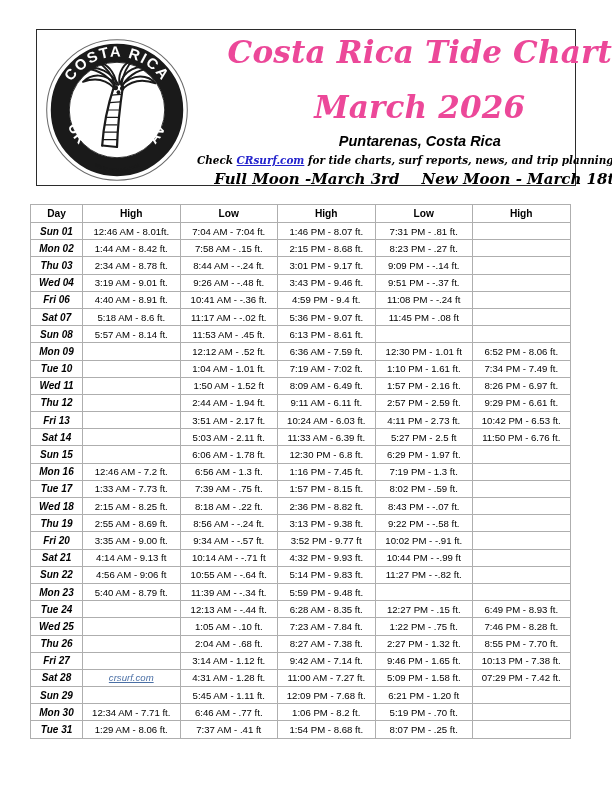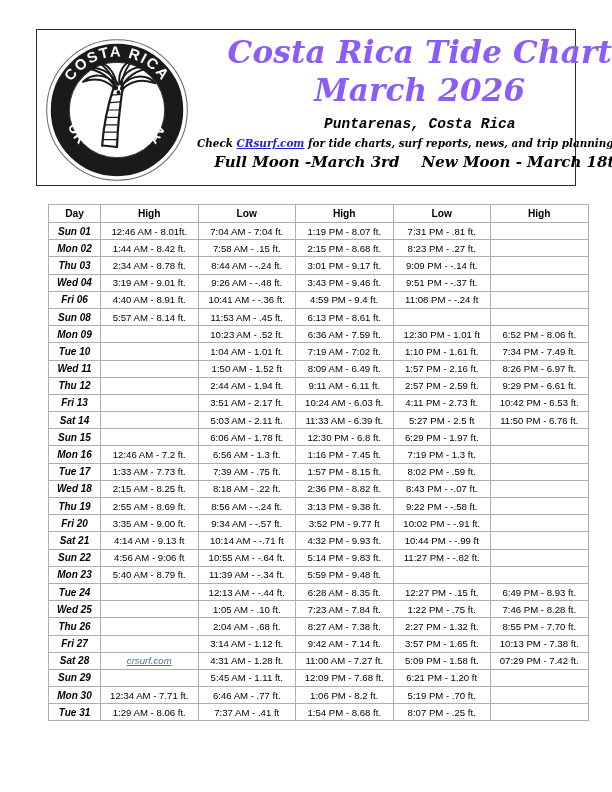--- a/index.html
+++ b/index.html
@@ -55,26 +55,26 @@
     box-sizing: border-box;
     text-align: center;
   }
   .hdr-title {
     font-family: "DejaVu Serif", serif;
     font-weight: bold;
     font-style: italic;
     font-size: 31px;
     line-height: 37px;
     letter-spacing: 0.2px;
-    color: #8b5cf6;
+    color: #ec4899;
     white-space: nowrap;
   }
-  .hdr-title.line2 { margin-top: 1px; }
+  .hdr-title.line2 { margin-top: 18px; }
   .hdr-loc {
-    font-family: Liberation Mono, monospace;
+    font-family: Liberation Sans, sans-serif;
     font-weight: bold;
     font-style: italic;
     font-size: 14.5px;
     line-height: 20px;
     margin-top: 5px;
     color: #000;
     white-space: nowrap;
   }
   .hdr-check {
     font-family: "DejaVu Serif", serif;
@@ -99,21 +99,21 @@
     line-height: 21px;
     margin-top: 1px;
     color: #000;
     white-space: nowrap;
   }
   .moon-gap { display: inline-block; width: 22px; }
 
   
   #tide-table-wrap {
     position: absolute;
-    left: 48px;
+    left: 30px;
     top: 204px;
     width: 540px;
   }
   table#tide-table {
     border-collapse: collapse;
     width: 540px;
     table-layout: fixed;
     font-size: 9.6px;
     color: #000;
   }
@@ -237,21 +237,21 @@
           <th>High</th>
           <th>Low</th>
           <th>High</th>
         </tr>
     </thead>
     <tbody id="tide-tbody">
         <tr>
           <td class="day-cell">Sun 01</td>
           <td>12:46 AM - 8.01ft.</td>
           <td>7:04 AM - 7:04 ft.</td>
-          <td>1:19 PM - 8.07 ft.</td>
+          <td>1:46 PM - 8.07 ft.</td>
           <td>7:31 PM - .81 ft.</td>
           <td class="empty"></td>
         </tr>
         <tr>
           <td class="day-cell">Mon 02</td>
           <td>1:44 AM - 8.42 ft.</td>
           <td>7:58 AM - .15 ft.</td>
           <td>2:15 PM - 8.68 ft.</td>
           <td>8:23 PM - .27 ft.</td>
           <td class="empty"></td>
@@ -274,31 +274,39 @@
         </tr>
         <tr>
           <td class="day-cell">Fri 06</td>
           <td>4:40 AM - 8.91 ft.</td>
           <td>10:41 AM - -.36 ft.</td>
           <td>4:59 PM - 9.4 ft.</td>
           <td>11:08 PM - -.24 ft</td>
           <td class="empty"></td>
         </tr>
         <tr>
+          <td class="day-cell">Sat 07</td>
+          <td>5:18 AM - 8.6 ft.</td>
+          <td>11:17 AM - -.02 ft.</td>
+          <td>5:36 PM - 9.07 ft.</td>
+          <td>11:45 PM - .08 ft</td>
+          <td class="empty"></td>
+        </tr>
+        <tr>
           <td class="day-cell">Sun 08</td>
           <td>5:57 AM - 8.14 ft.</td>
           <td>11:53 AM - .45 ft.</td>
           <td>6:13 PM - 8.61 ft.</td>
           <td class="empty"></td>
           <td class="empty"></td>
         </tr>
         <tr>
           <td class="day-cell">Mon 09</td>
           <td class="empty"></td>
-          <td>10:23 AM - .52 ft.</td>
+          <td>12:12 AM - .52 ft.</td>
           <td>6:36 AM - 7.59 ft.</td>
           <td>12:30 PM - 1.01 ft</td>
           <td>6:52 PM - 8.06 ft.</td>
         </tr>
         <tr>
           <td class="day-cell">Tue 10</td>
           <td class="empty"></td>
           <td>1:04 AM - 1.01 ft.</td>
           <td>7:19 AM - 7:02 ft.</td>
           <td>1:10 PM - 1.61 ft.</td>
@@ -430,21 +438,21 @@
           <td>2:04 AM - .68 ft.</td>
           <td>8:27 AM - 7.38 ft.</td>
           <td>2:27 PM - 1.32 ft.</td>
           <td>8:55 PM - 7.70 ft.</td>
         </tr>
         <tr>
           <td class="day-cell">Fri 27</td>
           <td class="empty"></td>
           <td>3:14 AM - 1.12 ft.</td>
           <td>9:42 AM - 7.14 ft.</td>
-          <td>3:57 PM - 1.65 ft.</td>
+          <td>9:46 PM - 1.65 ft.</td>
           <td>10:13 PM - 7.38 ft.</td>
         </tr>
         <tr>
           <td class="day-cell">Sat 28</td>
           <td><span class="cell-link">crsurf.com</span></td>
           <td>4:31 AM - 1.28 ft.</td>
           <td>11:00 AM - 7.27 ft.</td>
           <td>5:09 PM - 1.58 ft.</td>
           <td>07:29 PM - 7.42 ft.</td>
         </tr>

